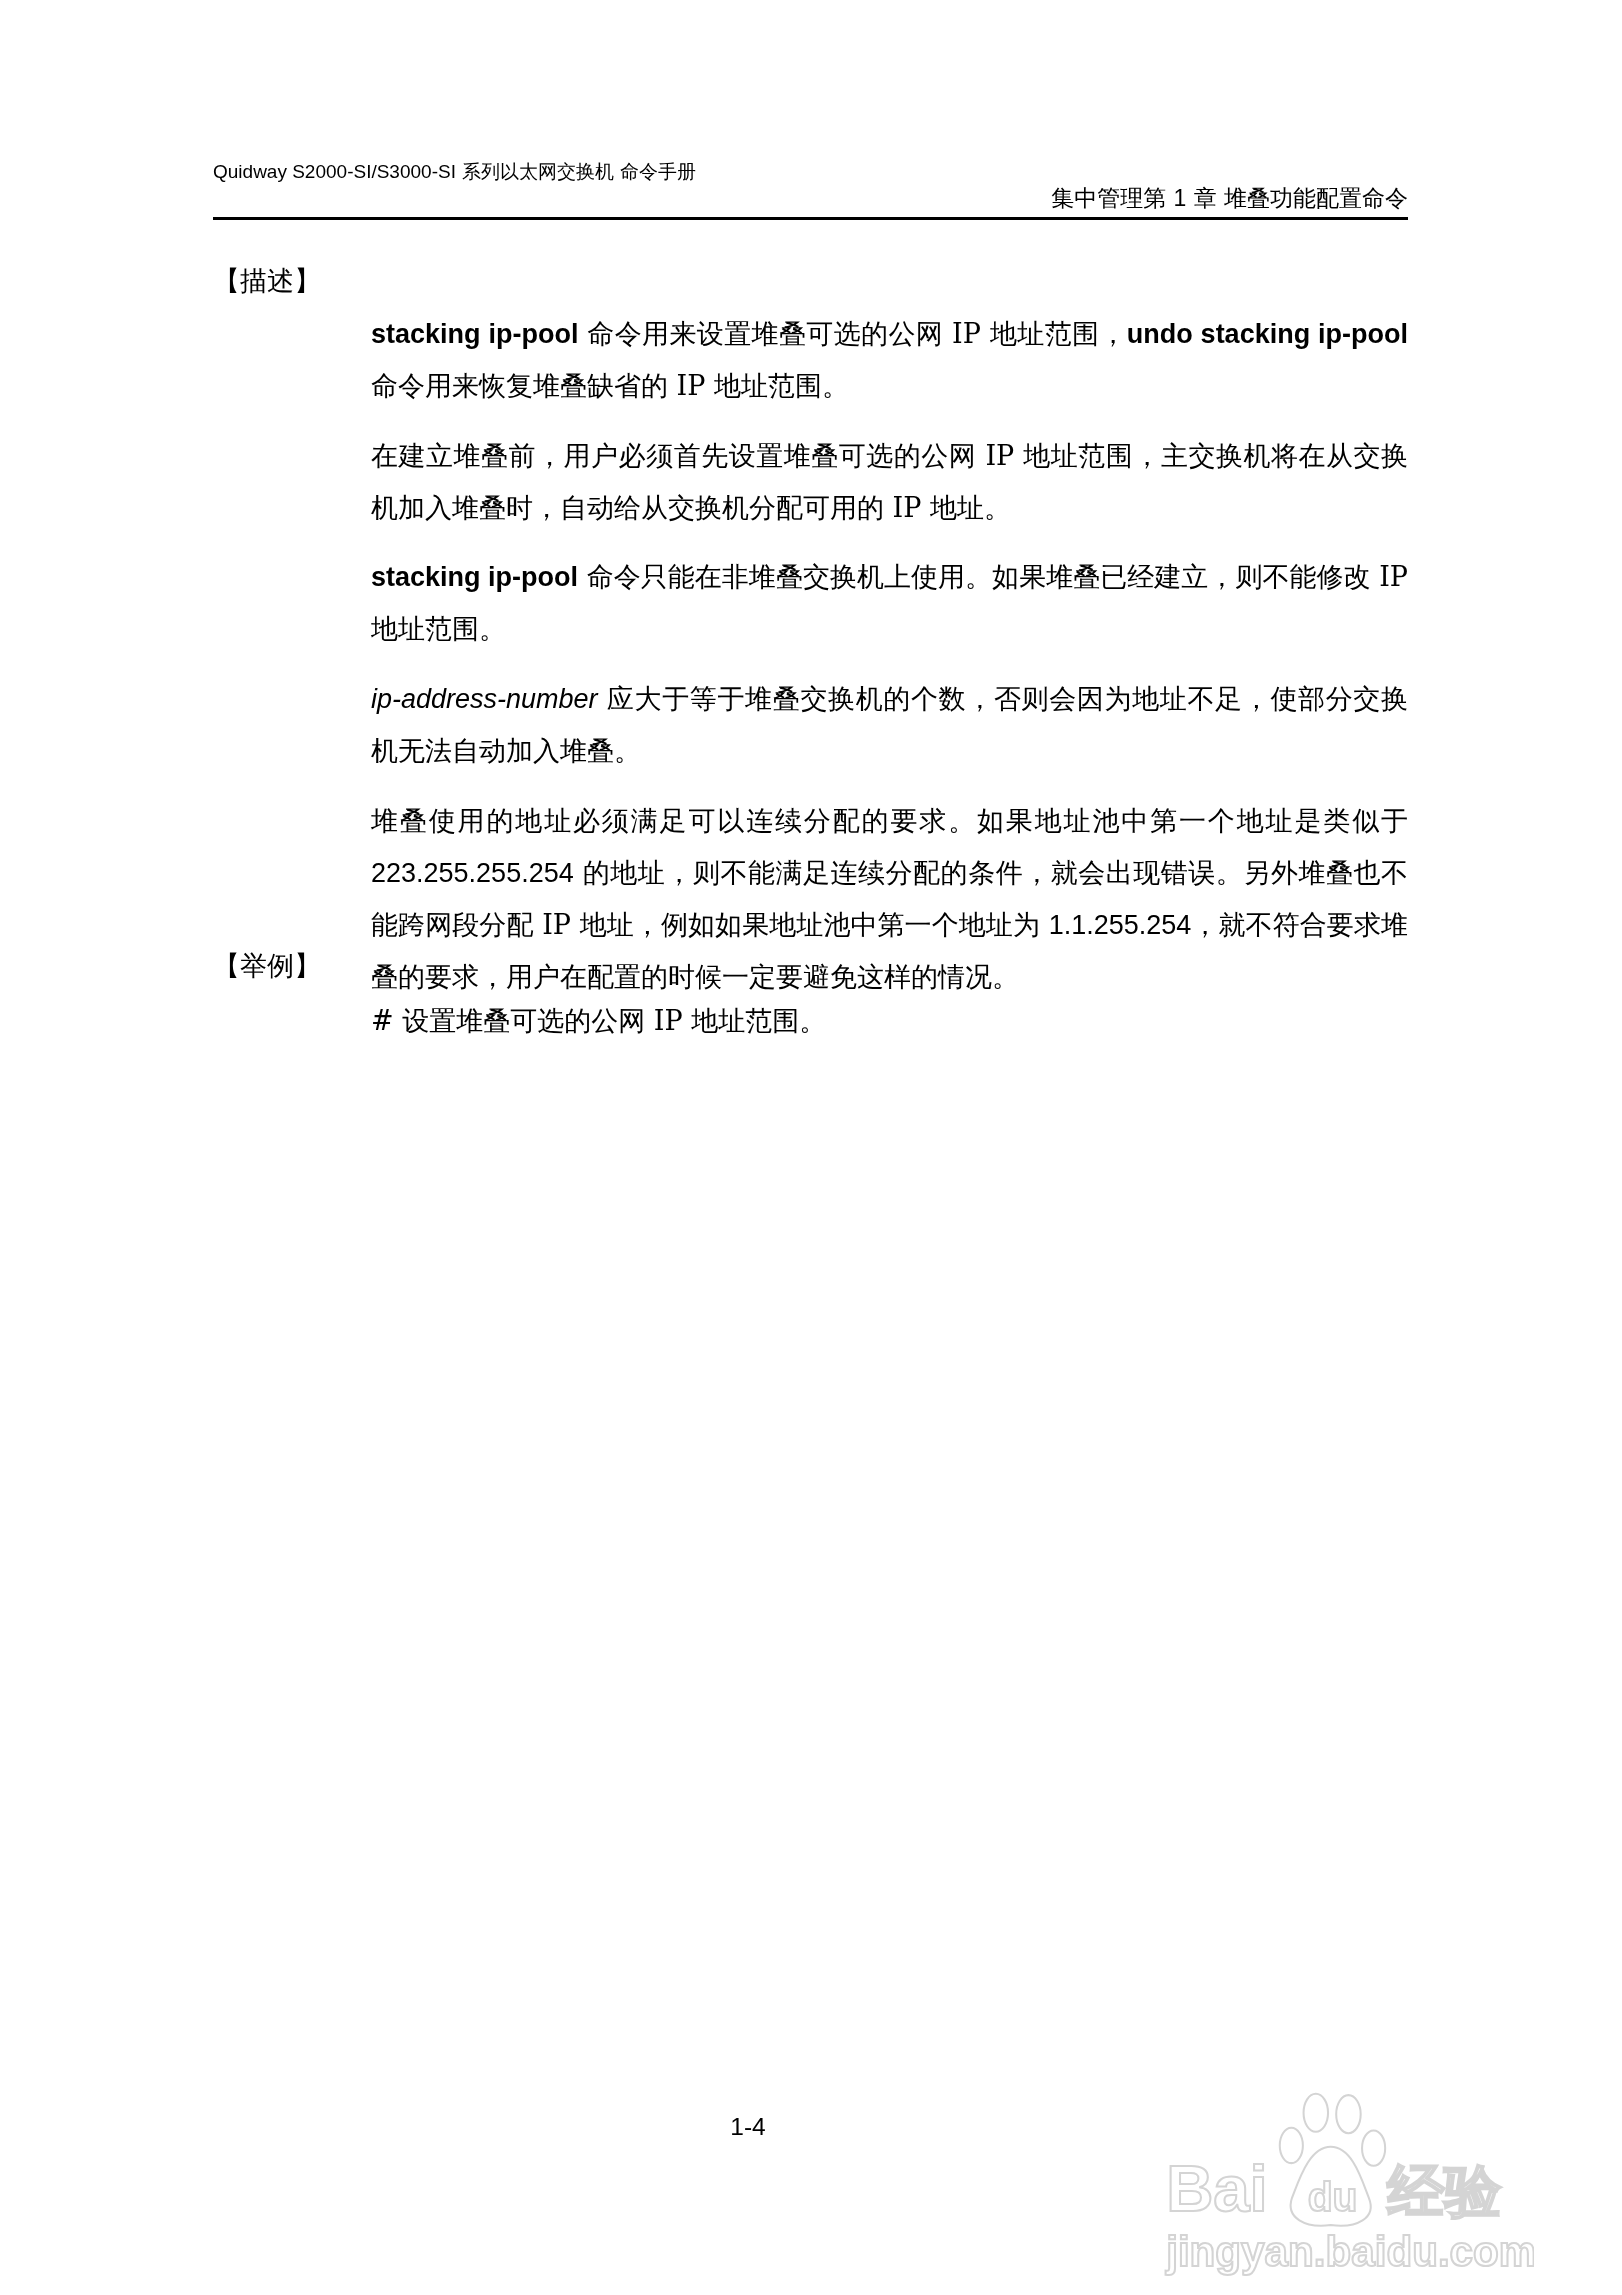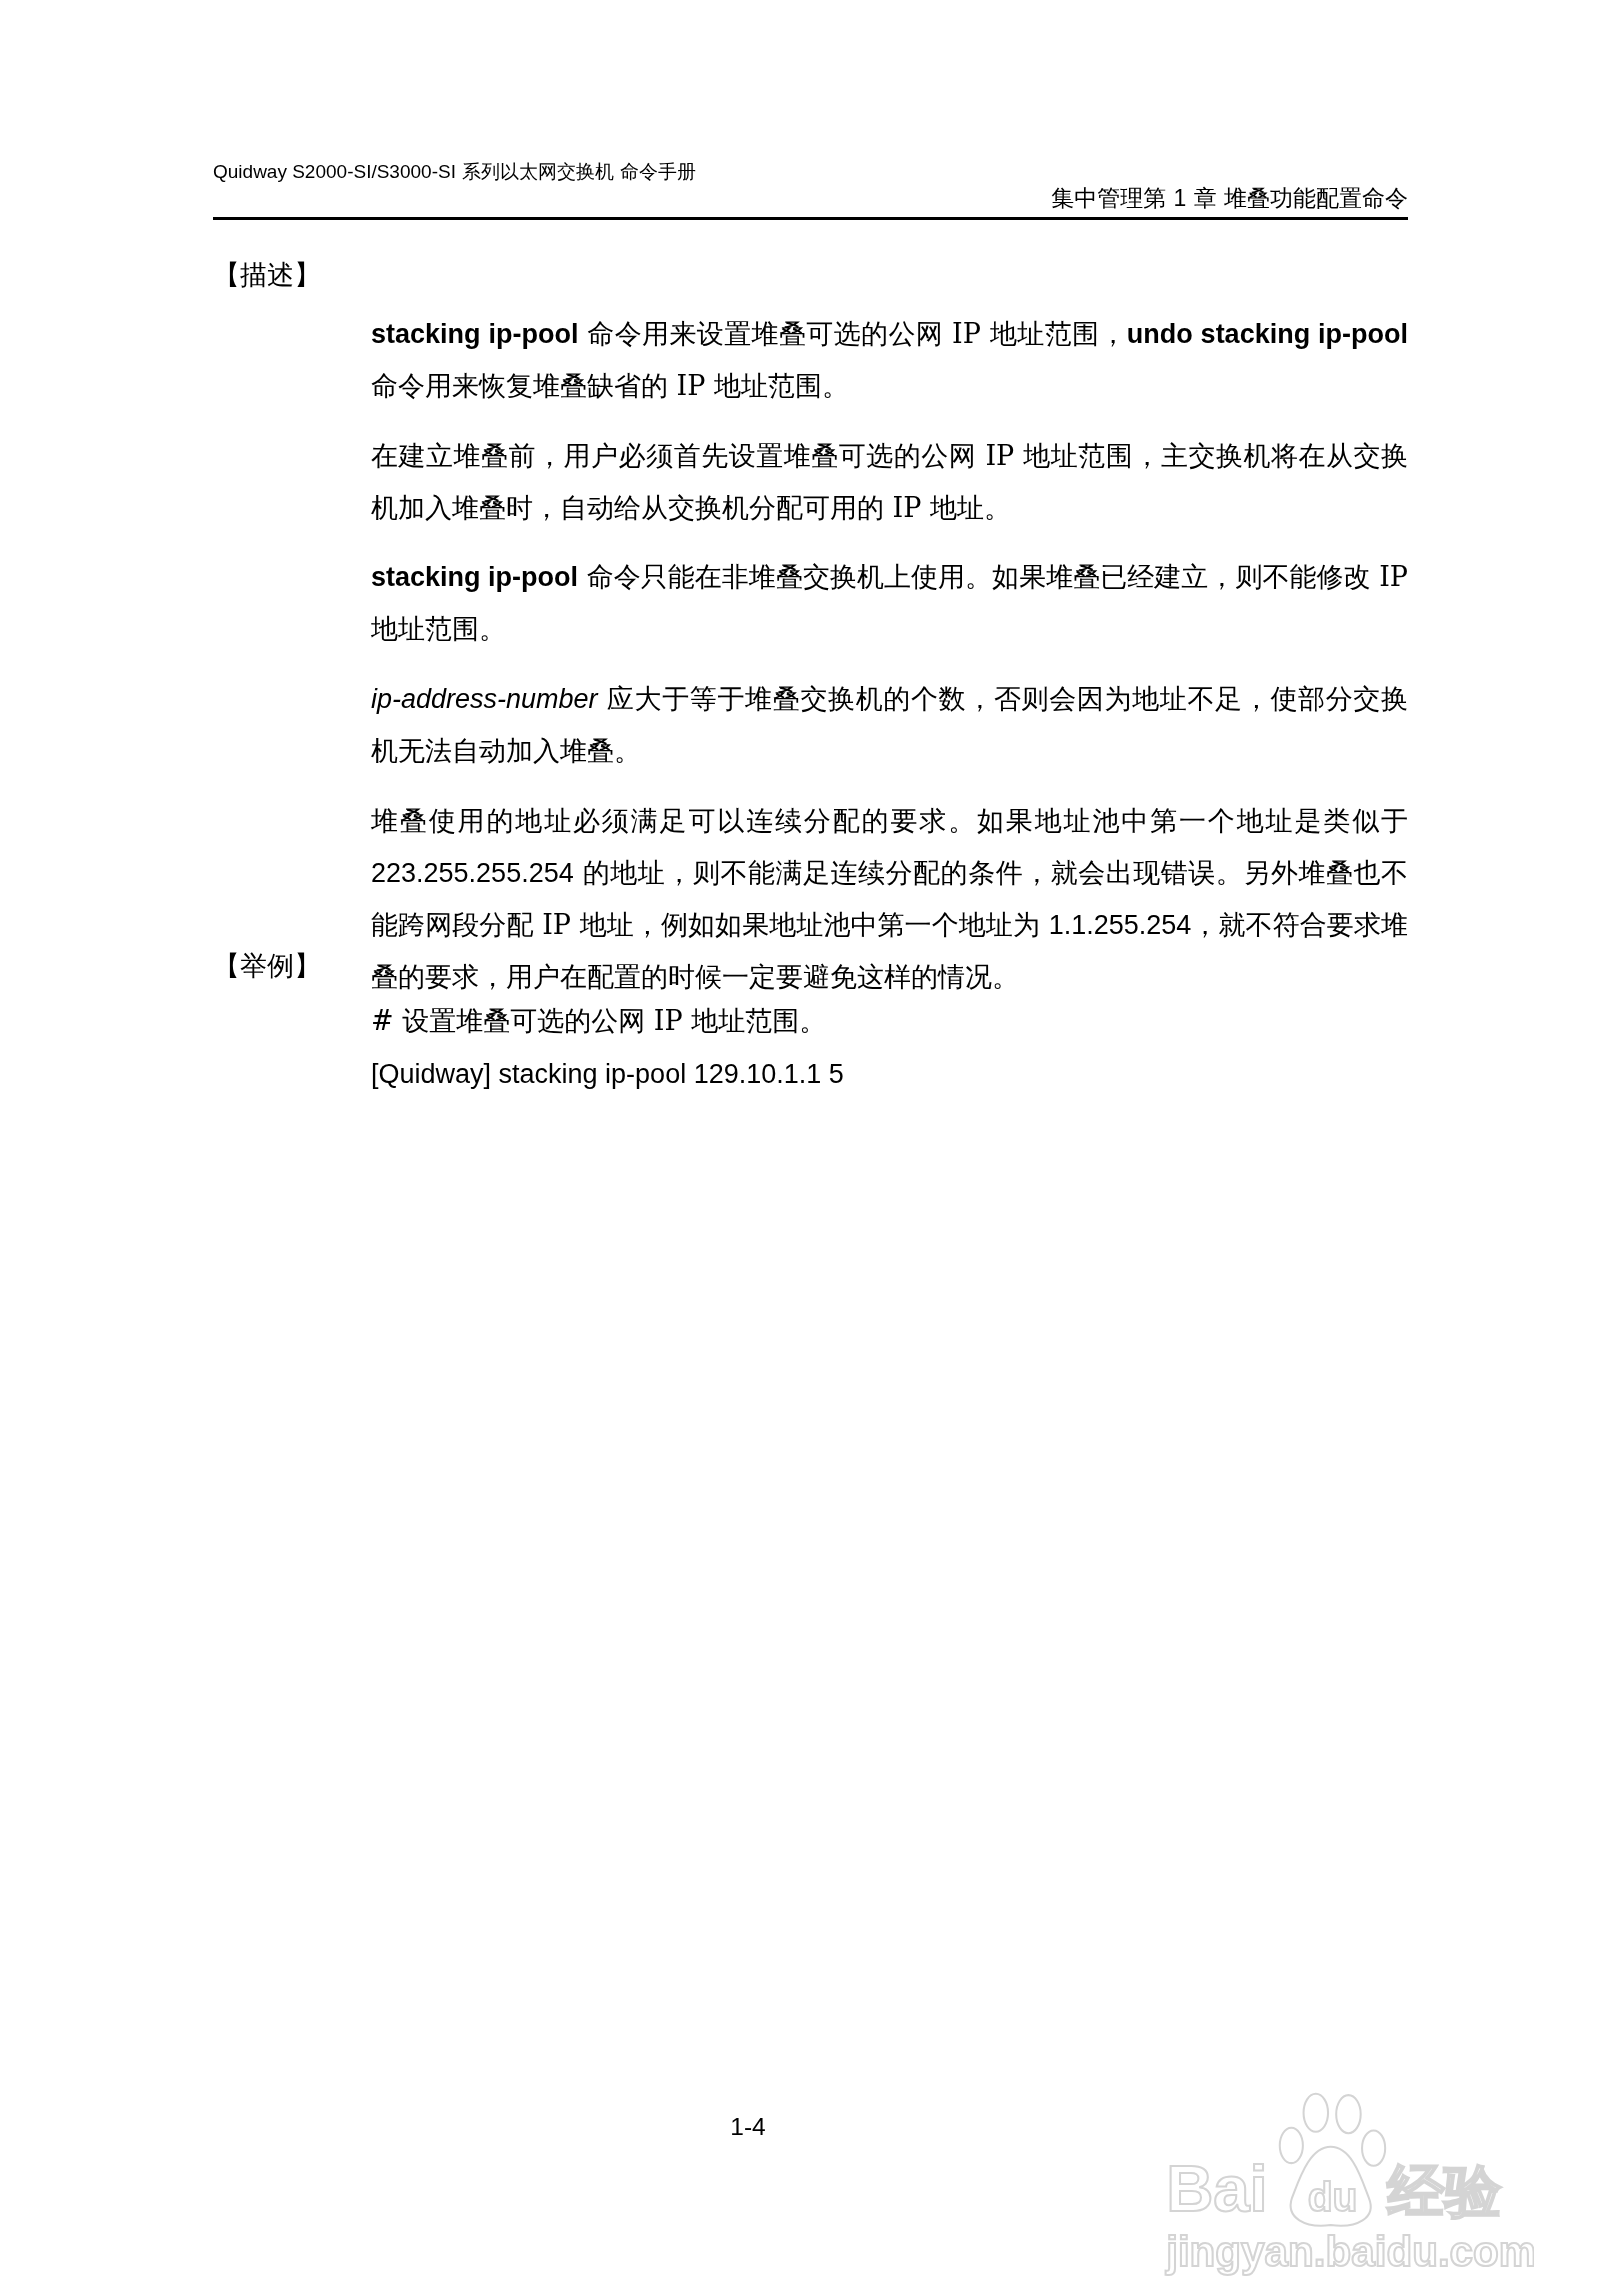--- a/index.html
+++ b/index.html
@@ -37,21 +37,21 @@
     <span>集中管理</span>
     <span>
       <span>第</span>
       <span class="latin">1</span>
       <span>章  堆叠功能配置命令</span>
     </span>
   </div>
 
   <div class="rule"></div>
 
-  <div class="section-label" style="top:258px;text-align:center;">【描述】</div>
+  <div class="section-label" style="top:264px;text-align:center;">【描述】</div>
 
   <div class="body-block" style="top:308px;">
     <p class="para">
       <span class="b">stacking ip-pool</span><span> 命令用来设置堆叠可选的公网 IP 地址范围，</span><span class="b">undo stacking ip-pool</span><span> 命令用来恢复堆叠缺省的 IP 地址范围。</span>
     </p>
     <p class="para">
       <span>在建立堆叠前，用户必须首先设置堆叠可选的公网 IP 地址范围，主交换机将在从交换机加入堆叠时，自动给从交换机分配可用的 IP 地址。</span>
     </p>
     <p class="para">
       <span class="b">stacking ip-pool</span><span> 命令只能在非堆叠交换机上使用。如果堆叠已经建立，则不能修改 IP 地址范围。</span>
@@ -63,21 +63,20 @@
       <span>堆叠使用的地址必须满足可以连续分配的要求。如果地址池中第一个地址是类似于</span><span class="n">223.255.255.254</span><span> 的地址，则不能满足连续分配的条件，就会出现错误。另外堆叠也不能跨网段分配 IP 地址，例如如果地址池中第一个地址为 </span><span class="n">1.1.255.254</span><span>，就不符合要求堆叠的要求，用户在配置的时候一定要避免这样的情况。</span>
     </p>
   </div>
 
   <div class="section-label" style="top:949px;text-align:center;">【举例】</div>
 
   <div class="body-block" style="top:1007px;">
     <div class="ex-line">
       <span># 设置堆叠可选的公网 IP 地址范围。</span>
     </div>
-    <div class="ex-line n">[Quidway] stacking ip-pool 129.10.1.1 5</div>
   </div>
 
   <div class="page-num">1-4</div>
 
   <div class="watermark">
     <svg width="382" height="204" viewBox="0 0 560 300">
       <ellipse cx="240" cy="60" rx="18" ry="28" fill="#fff" stroke="#d4d4d4" stroke-width="3"></ellipse>
       <ellipse cx="288" cy="62" rx="18" ry="28" fill="#fff" stroke="#d4d4d4" stroke-width="3"></ellipse>
       <ellipse cx="204" cy="108" rx="17" ry="26" fill="#fff" stroke="#d4d4d4" stroke-width="3"></ellipse>
       <ellipse cx="325" cy="112" rx="17" ry="26" fill="#fff" stroke="#d4d4d4" stroke-width="3"></ellipse>

